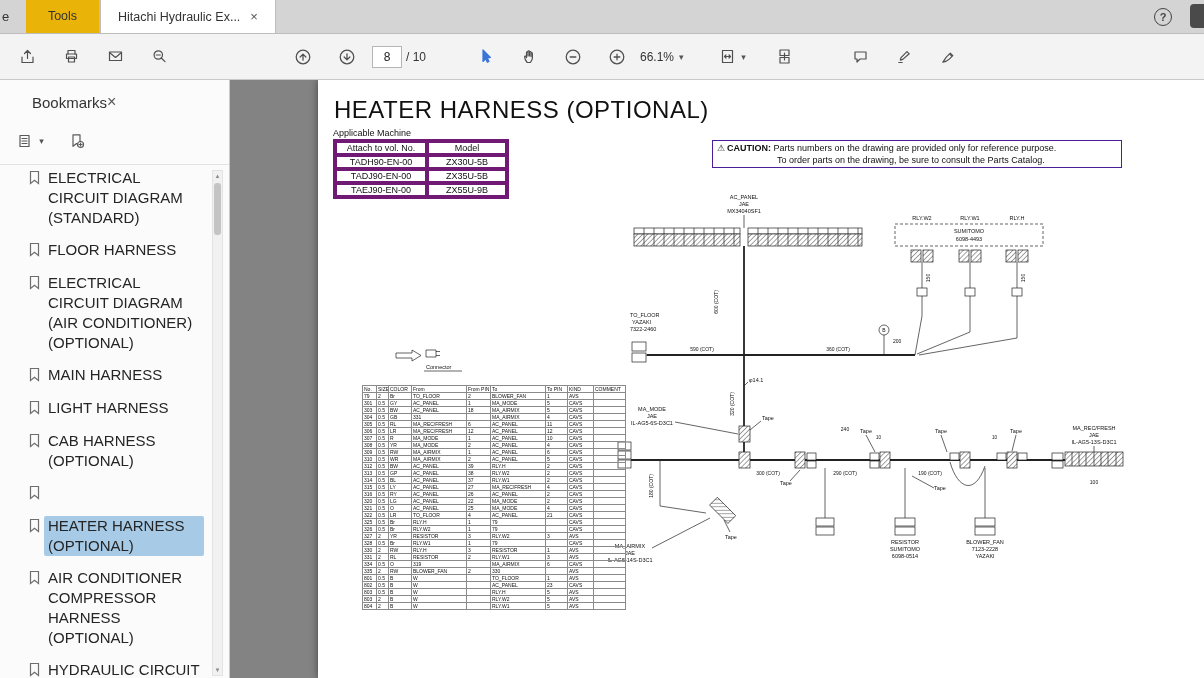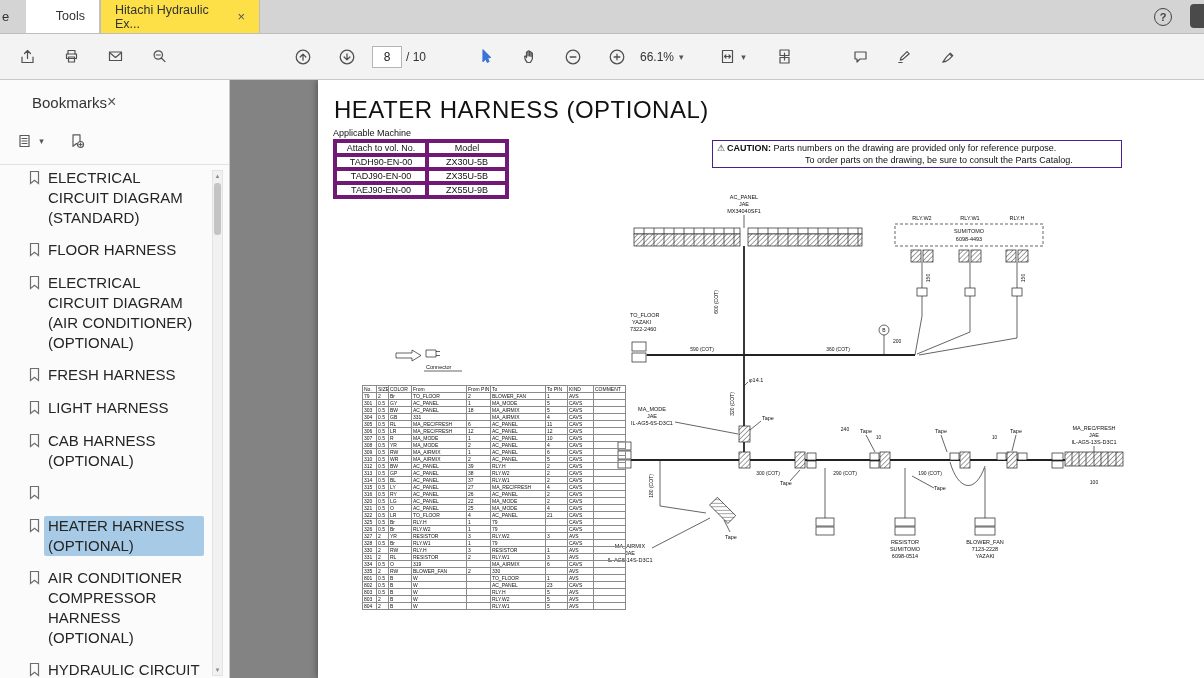--- a/index.html
+++ b/index.html
@@ -3,22 +3,22 @@
 <meta charset="utf-8">
 <style>
   *{box-sizing:border-box;margin:0;padding:0}
   html,body{width:1204px;height:678px;overflow:hidden;font-family:"Liberation Sans",sans-serif;background:#838383}
   .app{position:relative;width:1204px;height:678px}
 
   
   .tabbar{position:absolute;left:0;top:0;width:1204px;height:34px;background:#d4d4d4;border-bottom:1px solid #bdbdbd;display:flex;align-items:flex-end}
   .home-sliver{position:absolute;left:2px;top:9px;font-size:13px;color:#333}
   .tab{height:34px;display:flex;align-items:center;font-size:12.5px;color:#333;padding:0 14px}
-  .tab.tools{margin-left:26px;background:#ffffff;border-right:1px solid #c2c2c2;width:74px;justify-content:flex-end}
-  .tab.active{background:#fde047;border:1px solid #bdbdbd;border-bottom:none;width:160px;justify-content:center}
+  .tab.tools{margin-left:26px;background:#eab308;border-right:1px solid #c2c2c2;width:74px;justify-content:center}
+  .tab.active{background:#ffffff;border:1px solid #bdbdbd;border-bottom:none;width:176px;justify-content:center}
   .tab .close{color:#555;font-size:13px;margin-left:10px;cursor:default}
   .help-circle{position:absolute;right:32px;top:8px;width:18px;height:18px;border:1.4px solid #444;border-radius:50%;display:flex;align-items:center;justify-content:center;font-size:11px;font-weight:bold;color:#444}
   .corner-ico{position:absolute;right:0px;top:4px;width:14px;height:24px;background:#4a4a4a;border-radius:4px 0 0 4px}
 
   
   .toolbar{position:absolute;left:0;top:34px;width:1204px;height:46px;background:#f3f3f3;border-bottom:1px solid #c9c9c9;display:flex;align-items:center}
   .tb-btn{width:34px;height:34px;display:flex;align-items:center;justify-content:center;border-radius:3px}
   .tb-btn svg{stroke:#505050;fill:none;stroke-width:1.2px;stroke-linecap:round;stroke-linejoin:round}
   .tb-gap{width:10px}.tb-biggap{width:110px}
   .page-box{width:30px;height:22px;border:1px solid #b5b5b5;background:#fff;font-size:12px;text-align:center;color:#222;margin:0 4px 0 8px}
@@ -53,21 +53,21 @@
   .viewer{position:absolute;left:230px;top:0;width:974px;height:598px;background:#838383;overflow:hidden}
   .page{position:absolute;left:88px;top:0;width:886px;height:598px;background:#fff;box-shadow:0 0 7px rgba(0,0,0,.5)}
   .doc-title{position:absolute;left:16px;top:16px;font-size:24px;letter-spacing:.5px;color:#111}
   .am-caption{position:absolute;left:15px;top:48px;font-size:9px;color:#111}
   .am-table{position:absolute;left:15px;top:59px;border-collapse:collapse;font-size:9px;color:#111}
   .am-table th,.am-table td{border:4px solid #701a75;padding:0 3px;height:13px;font-weight:normal;text-align:center}
   .am-table th:first-child,.am-table td:first-child{width:92px}
   .am-table th:last-child,.am-table td:last-child{width:80px}
   .caution{position:absolute;left:394px;top:60px;width:410px;border:1px solid #4c1d95;font-size:9px;line-height:12px;color:#111;padding:1px 4px}
   .caution .b{font-weight:bold}
-  .caution .l2{margin-left:88px}
+  .caution .l2{margin-left:60px}
   .warn{font-size:9px;margin-right:2px}
 
   .diagram{position:absolute;left:12px;top:110px;width:820px;height:450px;font-family:"Liberation Sans",sans-serif}
 
   .wire-table{position:absolute;left:44px;top:305px;border-collapse:collapse;table-layout:fixed;width:263px;font-size:5px;line-height:6px;color:#111}
   .wire-table th,.wire-table td{border:1px solid #8a8a8a;padding:0 1px;height:7px;font-weight:normal;text-align:left;white-space:nowrap;overflow:hidden}
 </style>
 </head>
 <body>
 
@@ -239,21 +239,21 @@
           <div class="bm-item">
             <span class="bm-ico"><svg width="13" height="15" viewBox="0 0 13 15">
                 <path d="M2.5 1.5 h8 v12 l-4 -3.2 -4 3.2 z" fill="none" stroke="#6e6e6e" stroke-width="1.2"></path>
               </svg></span>
             <span class="bm-label">ELECTRICAL CIRCUIT DIAGRAM (AIR CONDITIONER) (OPTIONAL)</span>
           </div>
           <div class="bm-item">
             <span class="bm-ico"><svg width="13" height="15" viewBox="0 0 13 15">
                 <path d="M2.5 1.5 h8 v12 l-4 -3.2 -4 3.2 z" fill="none" stroke="#6e6e6e" stroke-width="1.2"></path>
               </svg></span>
-            <span class="bm-label">FRESH HARNESS</span>
+            <span class="bm-label">MAIN HARNESS</span>
           </div>
           <div class="bm-item">
             <span class="bm-ico"><svg width="13" height="15" viewBox="0 0 13 15">
                 <path d="M2.5 1.5 h8 v12 l-4 -3.2 -4 3.2 z" fill="none" stroke="#6e6e6e" stroke-width="1.2"></path>
               </svg></span>
             <span class="bm-label">LIGHT HARNESS</span>
           </div>
           <div class="bm-item">
             <span class="bm-ico"><svg width="13" height="15" viewBox="0 0 13 15">
                 <path d="M2.5 1.5 h8 v12 l-4 -3.2 -4 3.2 z" fill="none" stroke="#6e6e6e" stroke-width="1.2"></path>

